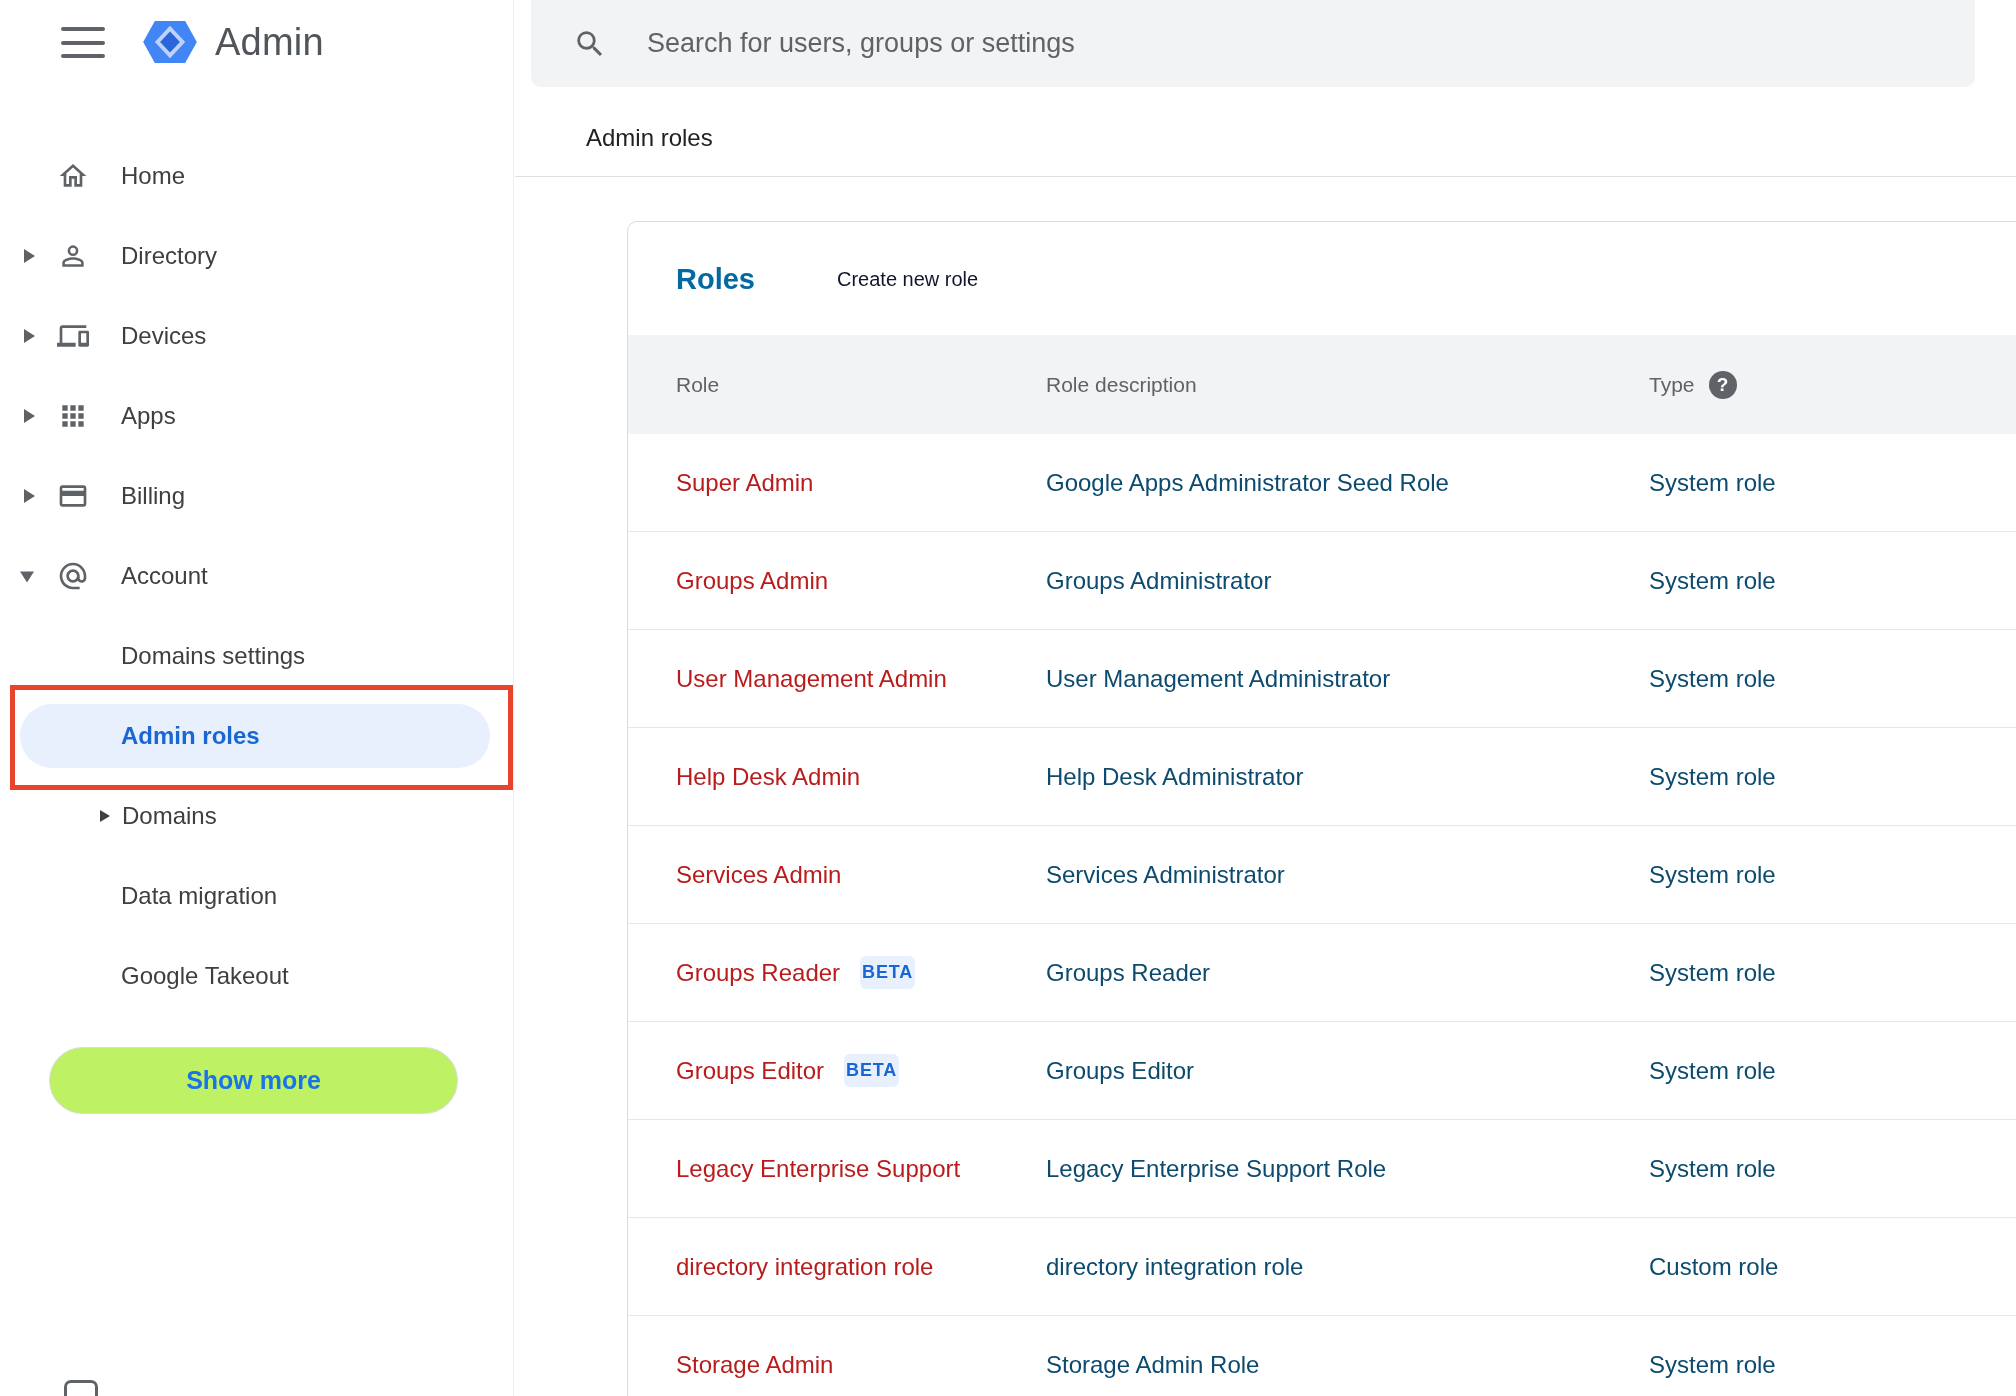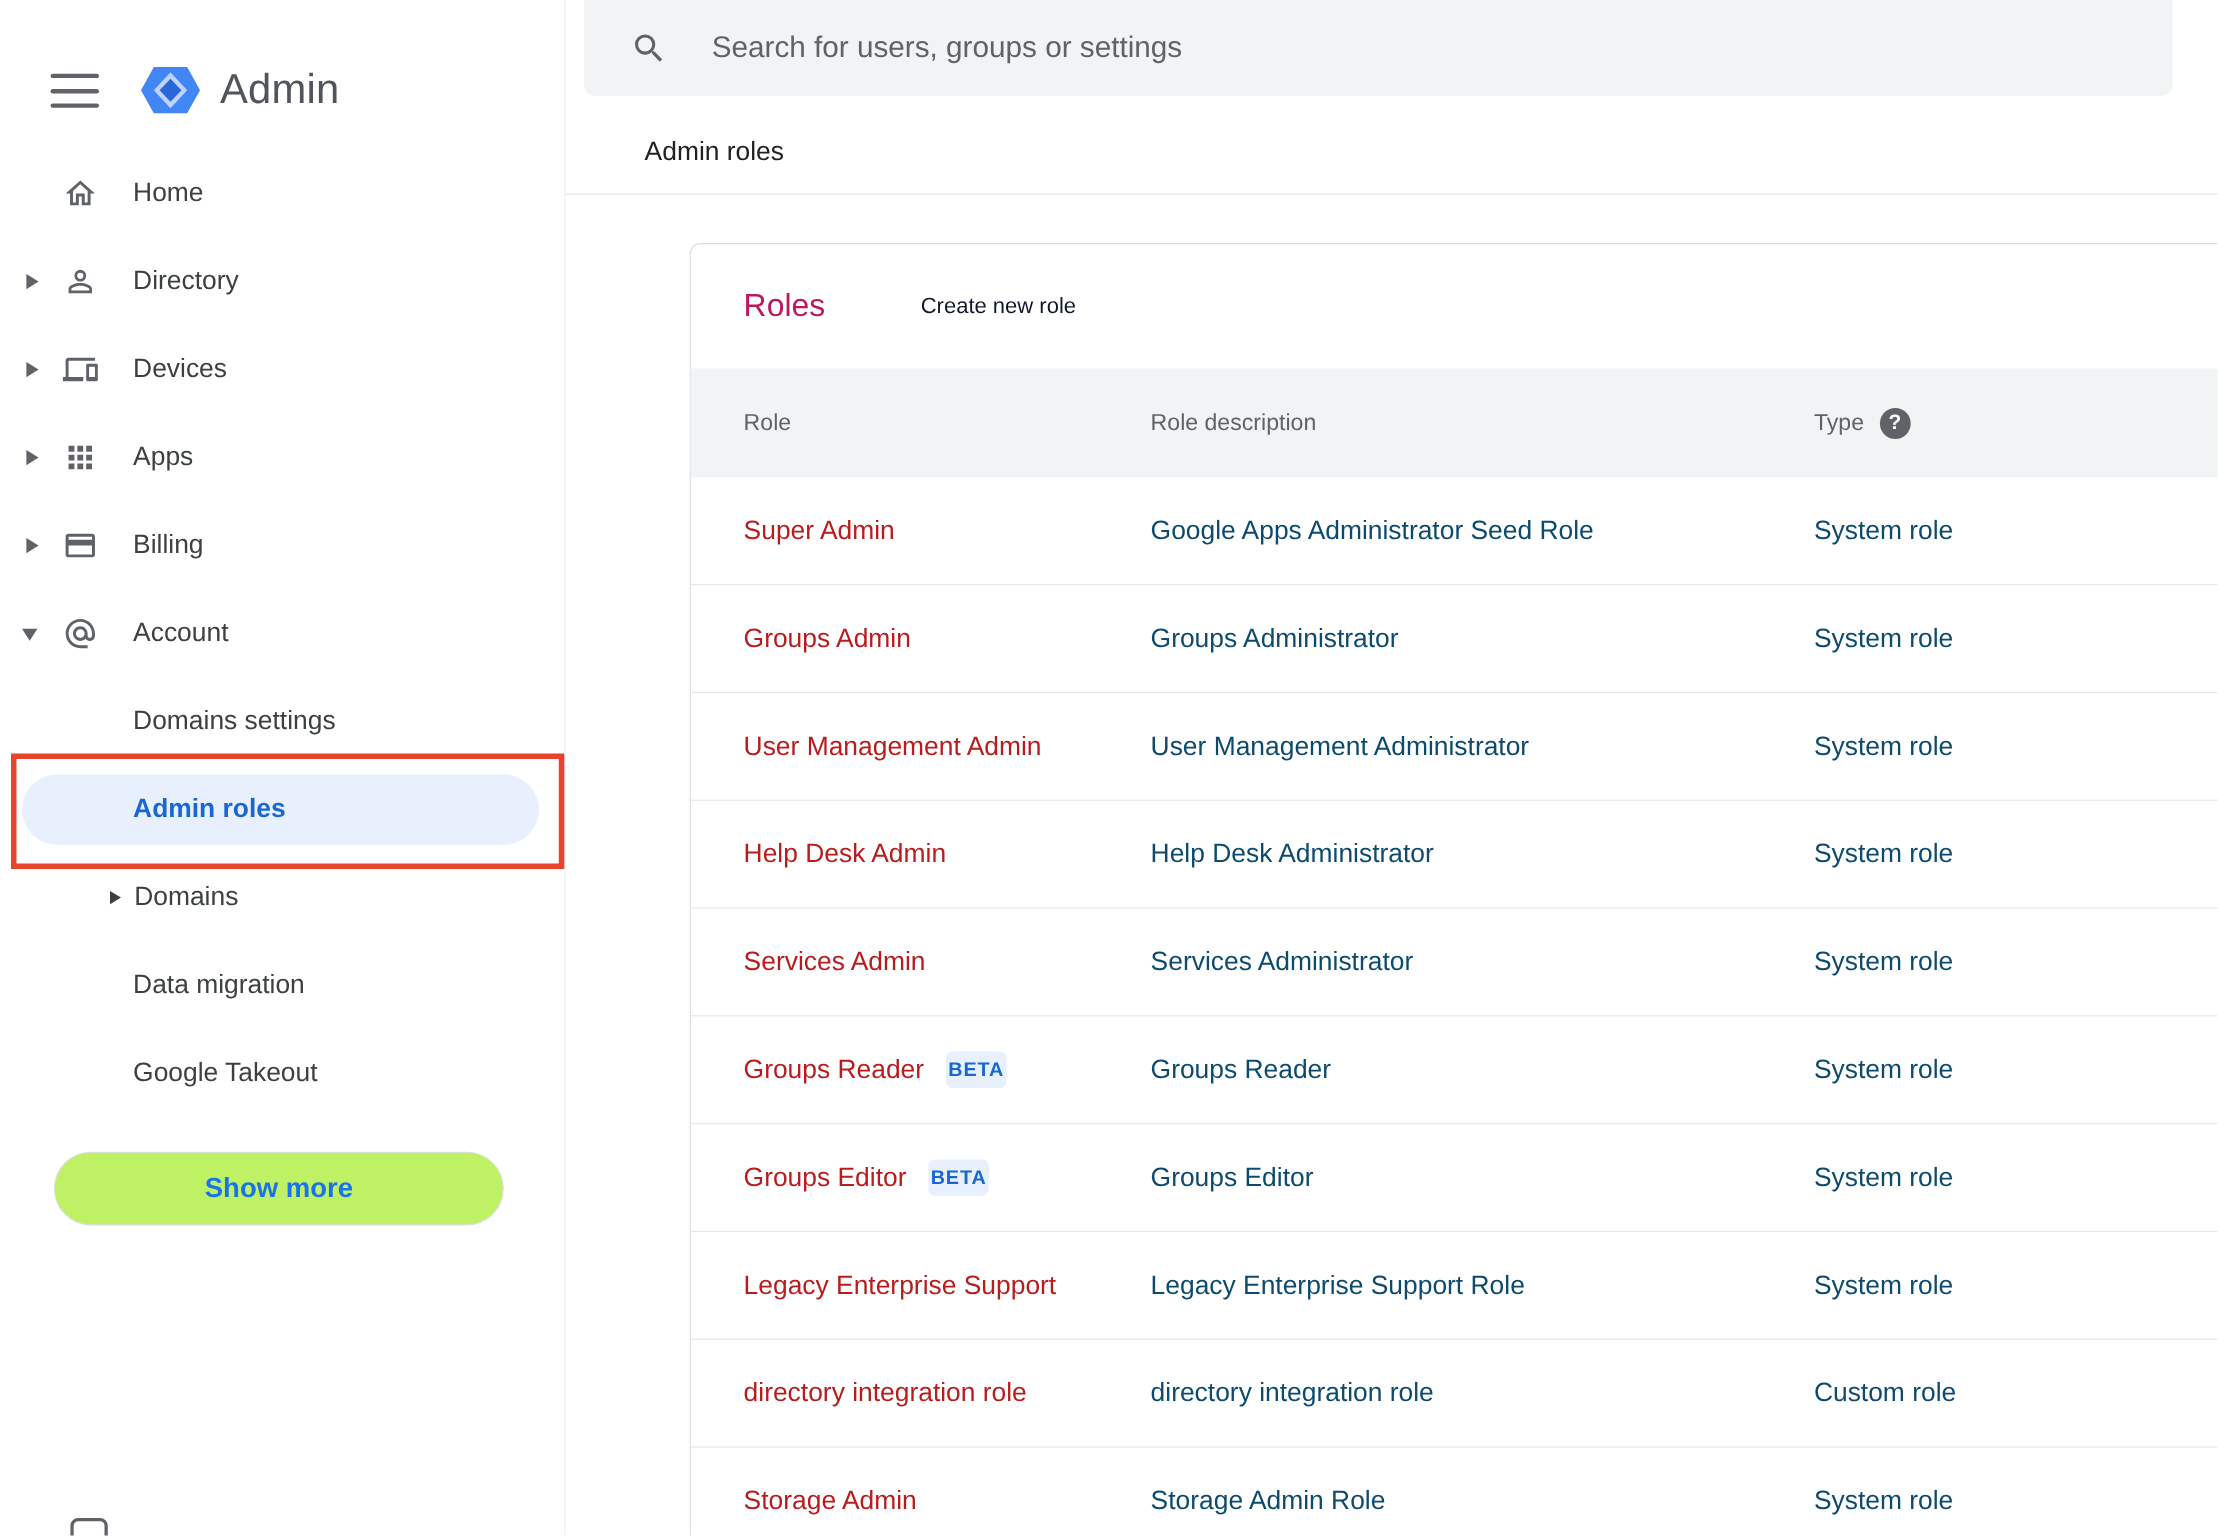--- a/index.html
+++ b/index.html
@@ -9,21 +9,21 @@
     background: #fff;
     color: #202124;
     position: relative;
   }
 
   
   .sidebar {
     position: absolute; left: 0; top: 0; width: 514px; height: 1396px;
     background: #fff; border-right: 1px solid #eceff1; z-index: 2;
   }
-  .sidebar-header { position: absolute; left: 0; top: 0; height: 88px; width: 100%; display: flex; align-items: center; margin-top: 40px; }
+  .sidebar-header { position: absolute; left: 15px; top: 0; height: 88px; width: 100%; display: flex; align-items: center; }
   .hamburger {
     position: absolute; left: 46px; top: 27px; width: 44px; height: 31px;
     background: none; border: none; cursor: pointer;
     display: flex; flex-direction: column; justify-content: space-between;
   }
   .hamburger span { display: block; height: 4px; width: 100%; background: #5f6368; border-radius: 2px; }
   .logo { position: absolute; left: 127px; top: 14px; display: flex; align-items: center; }
   .logo svg { width: 56px; height: 56px; }
   .logo-text { font-size: 38px; color: #50555b; margin-left: 17px; letter-spacing: 0.2px; }
 
@@ -84,21 +84,21 @@
   .search-input::placeholder { color: #5f6368; opacity: 1; }
 
   .breadcrumb { position: absolute; left: 586px; top: 124px; font-size: 24px; color: #202124; }
   .top-divider { position: absolute; left: 515px; top: 176px; width: 1501px; height: 1px; background: #e0e0e0; }
 
   .card {
     position: absolute; left: 627px; top: 221px; width: 1500px; height: 1400px;
     border: 1px solid #dadce0; border-radius: 10px; background: #fff;
   }
   .card-header { position: relative; height: 113px; }
-  .roles-title { position: absolute; left: 48px; top: 50%; transform: translateY(-50%); font-size: 29px; color: #be185d; }
+  .roles-title { position: absolute; left: 48px; top: 50%; transform: translateY(-50%); font-size: 29px; color: #0369a1; font-weight: bold; }
   .create-link { position: absolute; left: 209px; top: 50%; transform: translateY(-50%); font-size: 20px; color: #0f172a; font-weight: 500; text-decoration: none; cursor: pointer; }
 
   .thead {
     height: 99px; background: #f1f3f4; padding-left: 48px;
     display: grid; grid-template-columns: 370px 603px 1fr; align-items: center;
     font-size: 21px; color: #5f6368;
   }
   .th-type { display: flex; align-items: center; gap: 14px; }
   .help-circle {
     width: 28px; height: 28px; border-radius: 50%; background: #5f6368;

